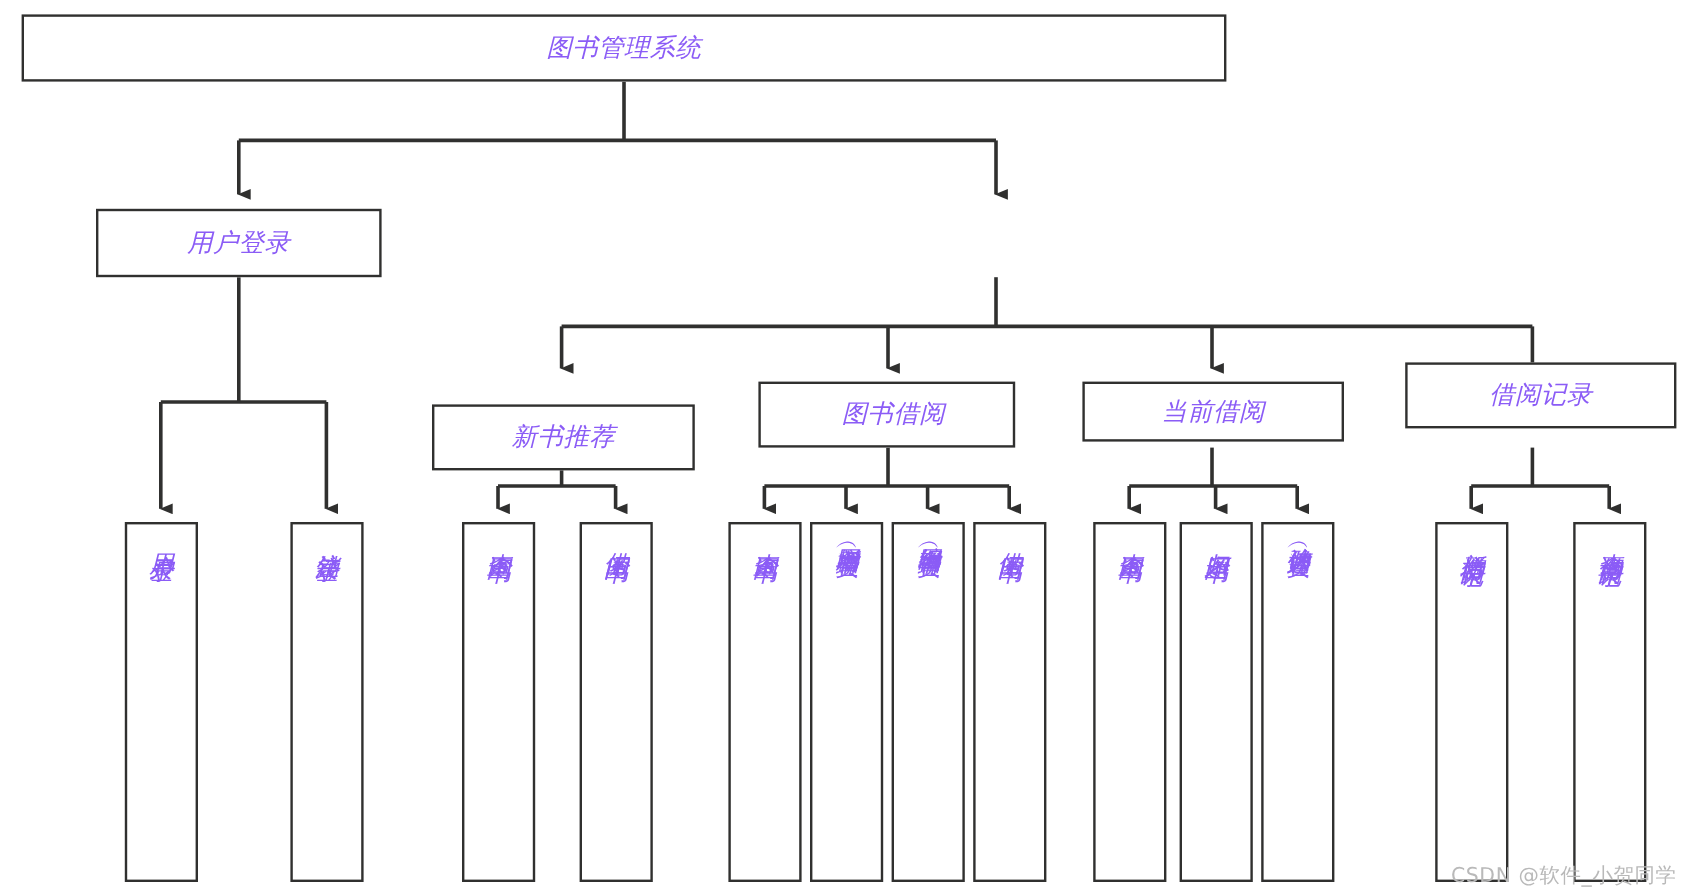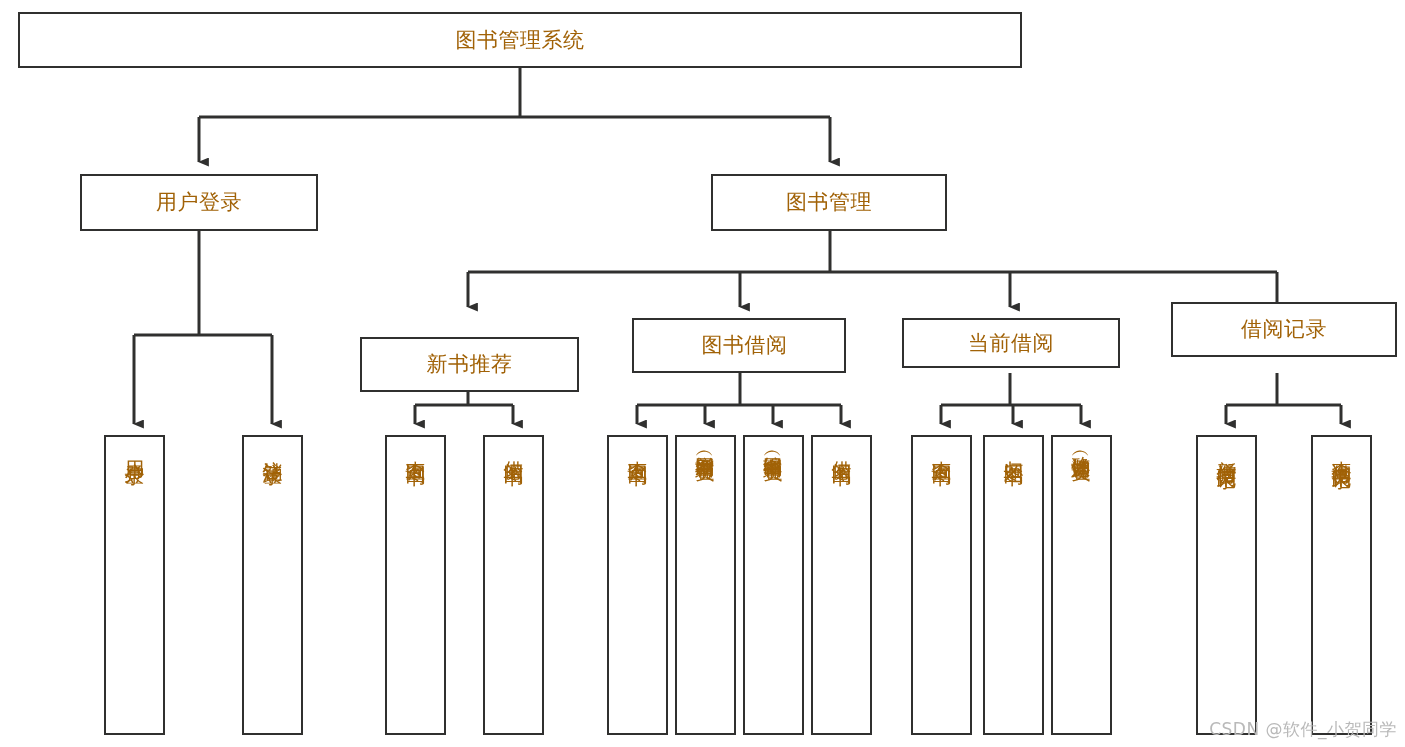--- a/index.html
+++ b/index.html
@@ -33,23 +33,24 @@
     background: #ffffff;
     border: 2px solid #30302f;
     display: flex;
     align-items: center;
     justify-content: center;
     z-index: 2;
   }
   .node-label {
     font-size: 21px;
     line-height: 1.18;
-    color: #a16207;
+    color: #8b5cf6;
     letter-spacing: 0.5px;
     white-space: nowrap;
+    font-style: italic;
   }
   .node.leaf {
     align-items: flex-start;
     justify-content: center;
     padding-top: 8px;
   }
   .node.leaf .node-label {
     writing-mode: vertical-rl;
     text-orientation: upright;
     -webkit-writing-mode: vertical-rl;
@@ -133,23 +134,20 @@
     </g>
   </svg>
 
   <div class="node" style="left:18px; top:12px; width:1004px; height:56px;">
     <span class="node-label">图书管理系统</span>
   </div>
 
   <div class="node" style="left:80px; top:174px; width:238px; height:57px;">
     <span class="node-label">用户登录</span>
   </div>
-  <div class="node" style="left:711px; top:174px; width:236px; height:57px;">
-    <span class="node-label">图书管理</span>
-  </div>
 
   <div class="node" style="left:360px; top:318px; width:219px; height:55px;margin-top:19px;">
     <span class="node-label">新书推荐</span>
   </div>
   <div class="node" style="left:632px; top:318px; width:214px; height:55px;padding-left:11px;">
     <span class="node-label">图书借阅</span>
   </div>
   <div class="node" style="left:902px; top:318px; width:218px; height:50px;">
     <span class="node-label">当前借阅</span>
   </div>

